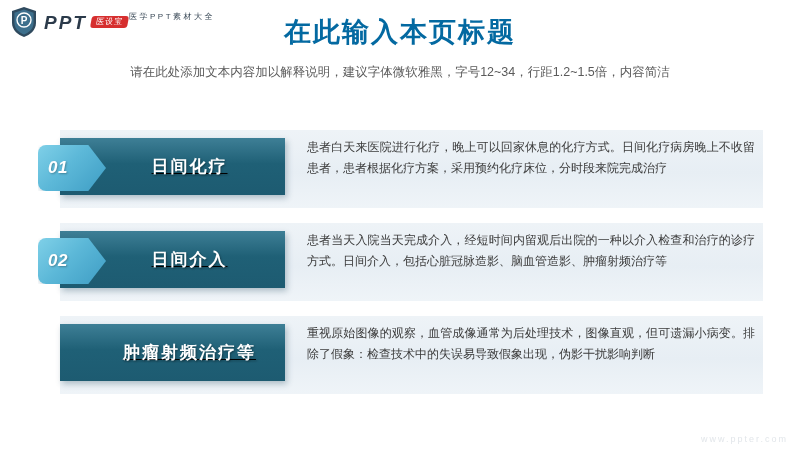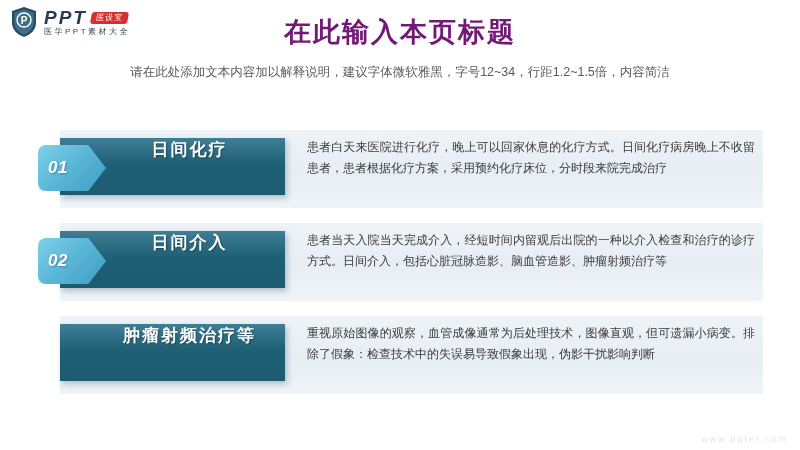--- a/index.html
+++ b/index.html
@@ -31,21 +31,21 @@
     align-items: center;
     gap: 6px;
   }
   .logo-shield {
     width: 28px;
     height: 32px;
     flex: none;
   }
   .logo-textwrap {
     display: flex;
-    flex-direction: column;
+    flex-direction: row;
     justify-content: center;
     gap: 1px;
   }
   .logo-row1 {
     display: flex;
     align-items: center;
     gap: 4px;
   }
   .logo-ppt {
     font-size: 19px;
@@ -76,21 +76,21 @@
 
   
   .title {
     position: absolute;
     left: 0;
     right: 0;
     top: 14px;
     text-align: center;
     font-size: 27px;
     font-weight: bold;
-    color: #701a75;
+    color: #0369a1;
     letter-spacing: 2px;
   }
 
   
   .subtitle {
     position: absolute;
     left: 0;
     right: 0;
     top: 62px;
     text-align: center;
@@ -125,21 +125,23 @@
   
   .row-bar {
     position: absolute;
     left: 60px;
     top: 8px;
     width: 225px;
     height: 57px;
     background: linear-gradient(to bottom, #3e7f96 0%, #1f6076 45%, #1d5b71 100%);
     box-shadow: 2px 3px 6px rgba(30, 70, 90, 0.30);
     display: flex;
+    align-items: center;
     justify-content: center;
+    text-decoration: underline;
   }
   .row-bar-label {
     color: #ffffff;
     font-size: 17px;
     font-weight: bold;
     letter-spacing: 2px;
     text-shadow: 1px 1px 2px rgba(0,0,0,0.35);
     padding-left: 34px;
   }
   

